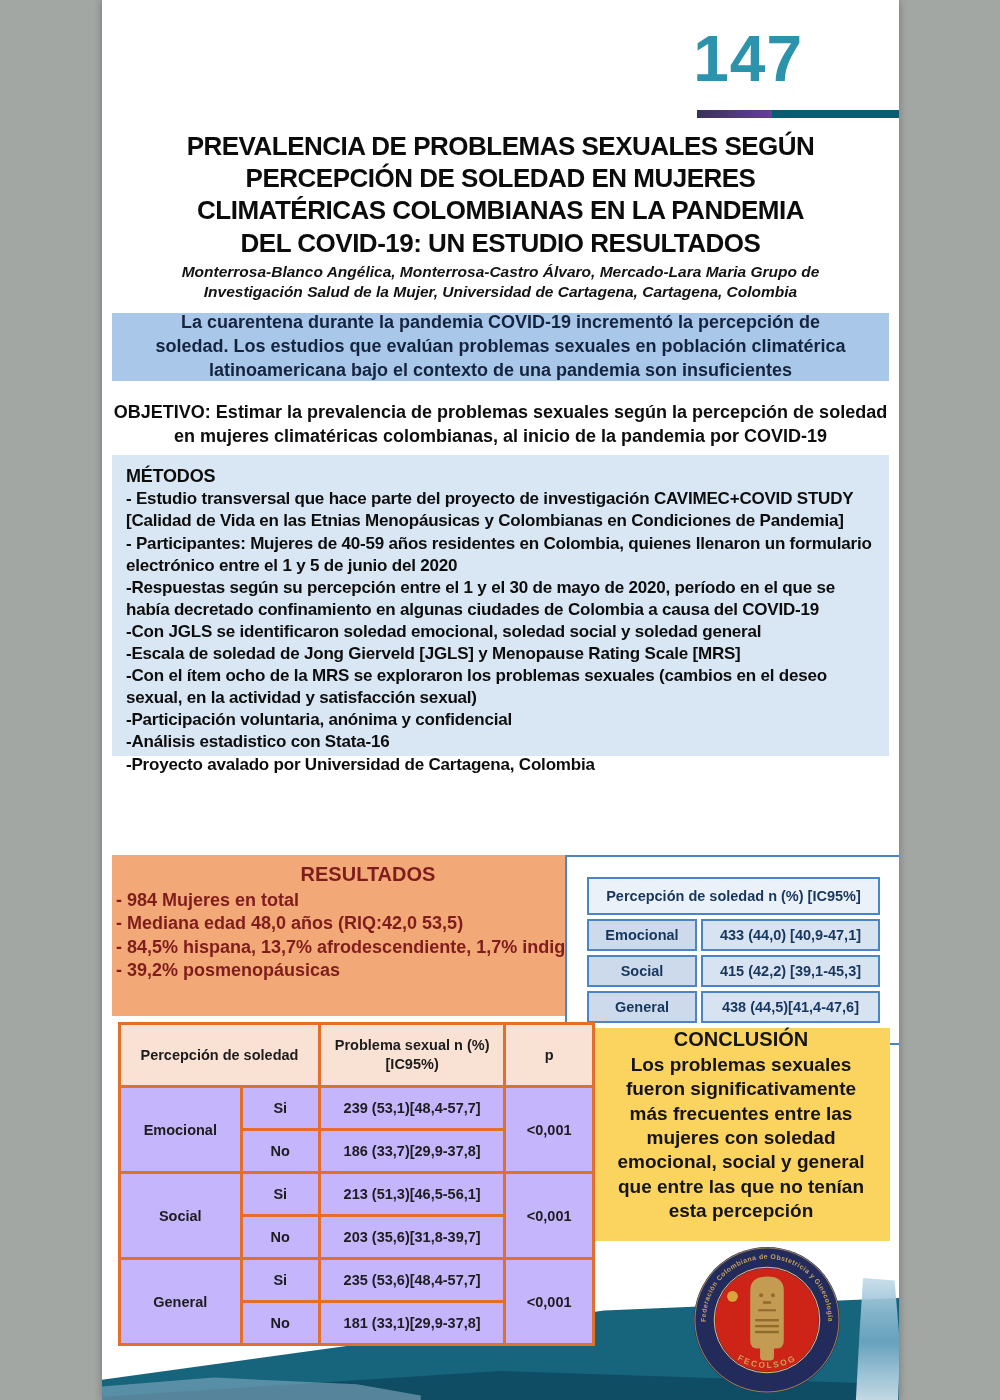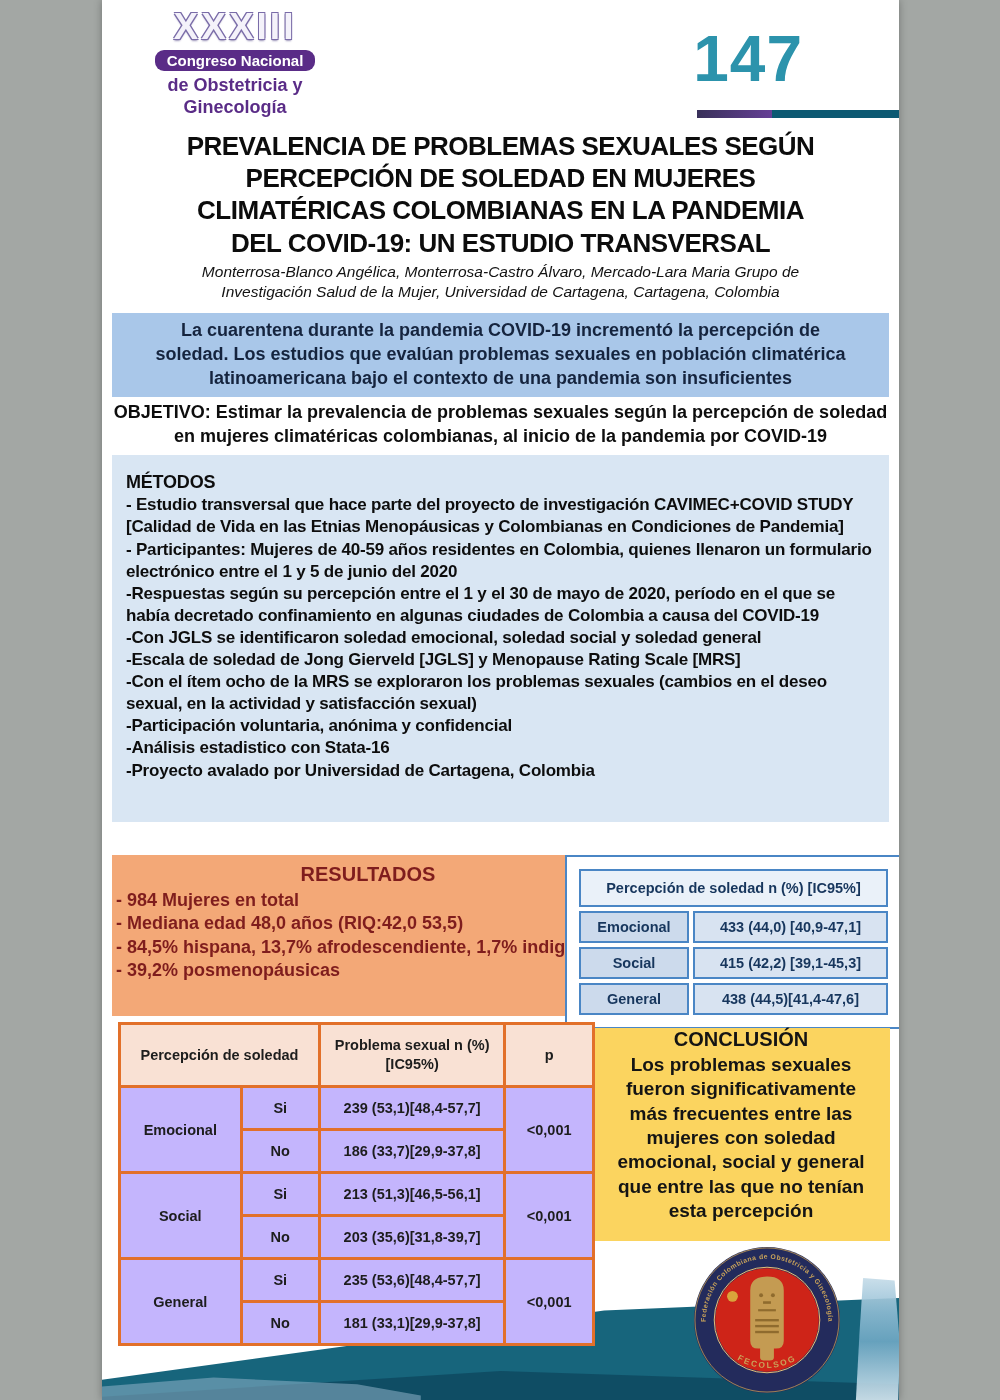--- a/index.html
+++ b/index.html
@@ -33,51 +33,51 @@
   .header-bar{position:absolute;top:110px;left:595px;right:0;height:8px;display:flex;}
   .bar-purple{width:75px;height:100%;background:linear-gradient(90deg,#39315a,#653f95);}
   .bar-teal{flex:1;height:100%;background:#0c5972;}
   
   .poster-title{
     position:absolute;top:130px;left:28px;right:28px;text-align:center;
     font-size:26px;font-weight:bold;color:#0c0c0c;line-height:1.24;letter-spacing:-0.5px;
   }
   .authors{
     position:absolute;top:262px;left:20px;right:20px;text-align:center;
-    font-style:italic;font-weight:normal;font-size:15.5px;color:#121212;line-height:1.32;
+    font-style:italic;font-weight:bold;font-size:15.5px;color:#121212;line-height:1.32;
   }
   
   .intro-box{
-    position:absolute;top:313px;left:10px;right:10px;height:84px;
+    position:absolute;top:313px;left:10px;right:10px;height:68px;
     background:#a9c7e9;display:flex;align-items:center;justify-content:center;
     text-align:center;font-weight:bold;font-size:18px;color:#15243e;
     line-height:1.32;padding:0 32px;box-sizing:border-box;
   }
   .objective{
     position:absolute;top:400px;left:4px;right:4px;text-align:center;
     font-weight:bold;font-size:18px;color:#0d0d0d;line-height:1.35;
   }
   
   .methods-box{
-    position:absolute;top:455px;left:10px;right:10px;height:367px;
-    background:#d9e6f3;padding:16px 14px;box-sizing:border-box;
+    position:absolute;top:455px;left:10px;right:10px;height:301px;
+    background:#d9e6f3;padding:10px 14px;box-sizing:border-box;
     font-weight:bold;font-size:17px;color:#0d0d0d;line-height:1.3;letter-spacing:-0.2px;
   }
   .methods-heading{font-size:18px;}
   
   .results-box{
     position:absolute;top:855px;left:10px;width:512px;height:161px;
     background:#f3a877;padding:6px 4px;box-sizing:border-box;
     font-weight:bold;font-size:18px;color:#7f1d1d;line-height:1.3;
   }
   .results-heading{text-align:center;font-size:20px;margin-bottom:2px;}
   
   .soledad-table-wrap{
     position:absolute;top:855px;left:463px;width:337px;
-    border:2px solid #4a86c5;background:#ffffff;padding:8px;box-sizing:border-box;
+    border:2px solid #4a86c5;background:#ffffff;padding:16px;box-sizing:border-box;
   }
   .soledad-table{border-collapse:separate;border-spacing:4px;width:100%;}
   .soledad-table th,.soledad-table td{
     border:2px solid #4a86c5;text-align:center;font-weight:bold;
     color:#17365d;font-size:14.5px;padding:6px 4px;
   }
   .soledad-table th{background:#eaf1f9;height:22px;}
   .soledad-table td.lbl{background:#ccdaec;width:98px;}
   .soledad-table td.val{background:#d8e3f1;margin-top:24px;}
   
@@ -116,37 +116,31 @@
   .seal{position:absolute;left:591px;top:1246px;width:148px;height:154px;z-index:4;}
   .seal svg{width:148px;height:148px;display:block;}
   .seal-ring-text{font-size:6.9px;font-weight:bold;fill:#c9a35a;letter-spacing:.5px;font-family:"Liberation Sans",sans-serif;}
   .seal-bottom-text{font-size:8.5px;font-weight:bold;fill:#c9a35a;letter-spacing:2px;font-family:"Liberation Sans",sans-serif;}
 </style>
 </head>
 <body>
 
 <div class="poster">
 
-  <div class="congress-logo">
-    <div class="congress-numeral">XXXIII</div>
-    <div><span class="congress-badge">Congreso Nacional</span></div>
-    <div class="congress-sub first">de Obstetricia y</div>
-    <div class="congress-sub">Ginecología</div>
-  </div>
   <div class="poster-number">147</div>
   <div class="header-bar">
     <span class="bar-purple"></span>
     <span class="bar-teal"></span>
   </div>
 
   <div class="poster-title">
     <div>PREVALENCIA DE PROBLEMAS SEXUALES SEGÚN</div>
     <div>PERCEPCIÓN DE SOLEDAD EN MUJERES</div>
     <div>CLIMATÉRICAS COLOMBIANAS EN LA PANDEMIA</div>
-    <div>DEL COVID-19: UN ESTUDIO TRANSVERSAL</div>
+    <div>DEL COVID-19: UN ESTUDIO RESULTADOS</div>
   </div>
   <div class="authors">
     <div>Monterrosa-Blanco Angélica, Monterrosa-Castro Álvaro, Mercado-Lara Maria Grupo de</div>
     <div>Investigación Salud de la Mujer, Universidad de Cartagena, Cartagena, Colombia</div>
   </div>
 
   <div class="intro-box">
     <div>La cuarentena durante la pandemia COVID-19 incrementó la percepción de soledad. Los estudios que evalúan problemas sexuales en población climatérica latinoamericana bajo el contexto de una pandemia son insuficientes</div>
   </div>
   <div class="objective">OBJETIVO: Estimar la prevalencia de problemas sexuales según la percepción de soledad en mujeres climatéricas colombianas, al inicio de la pandemia por COVID-19</div>

